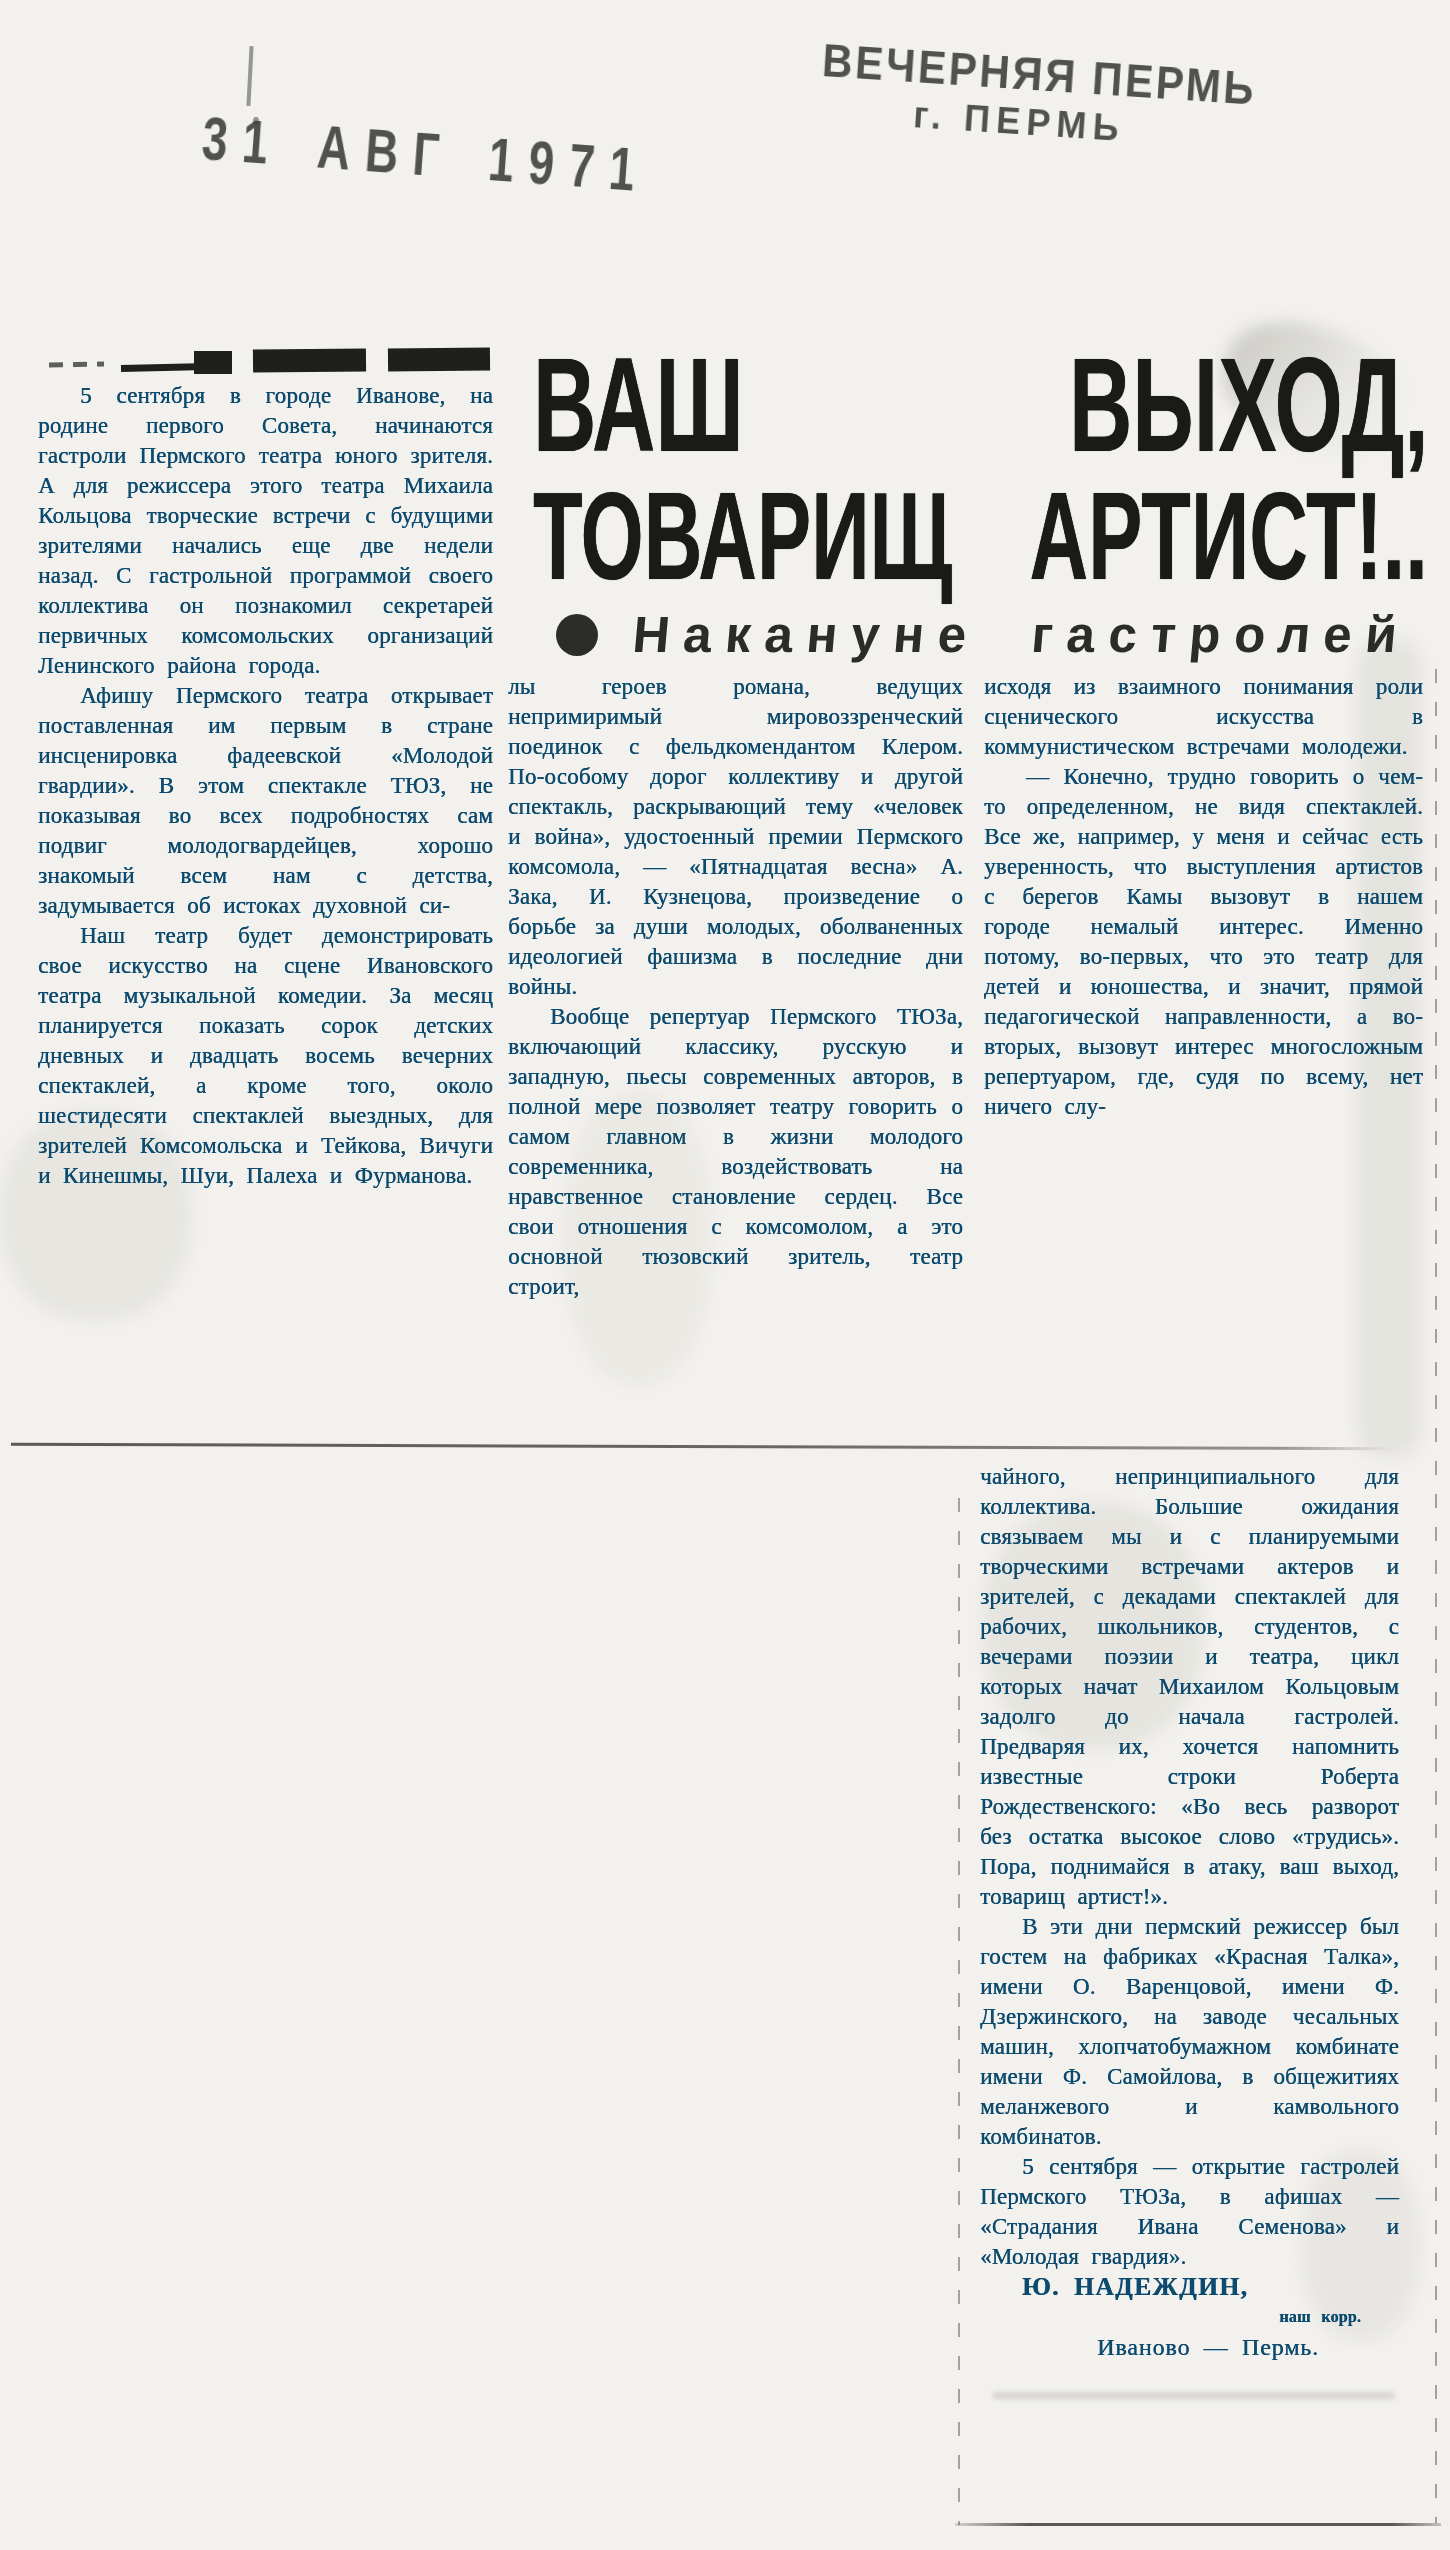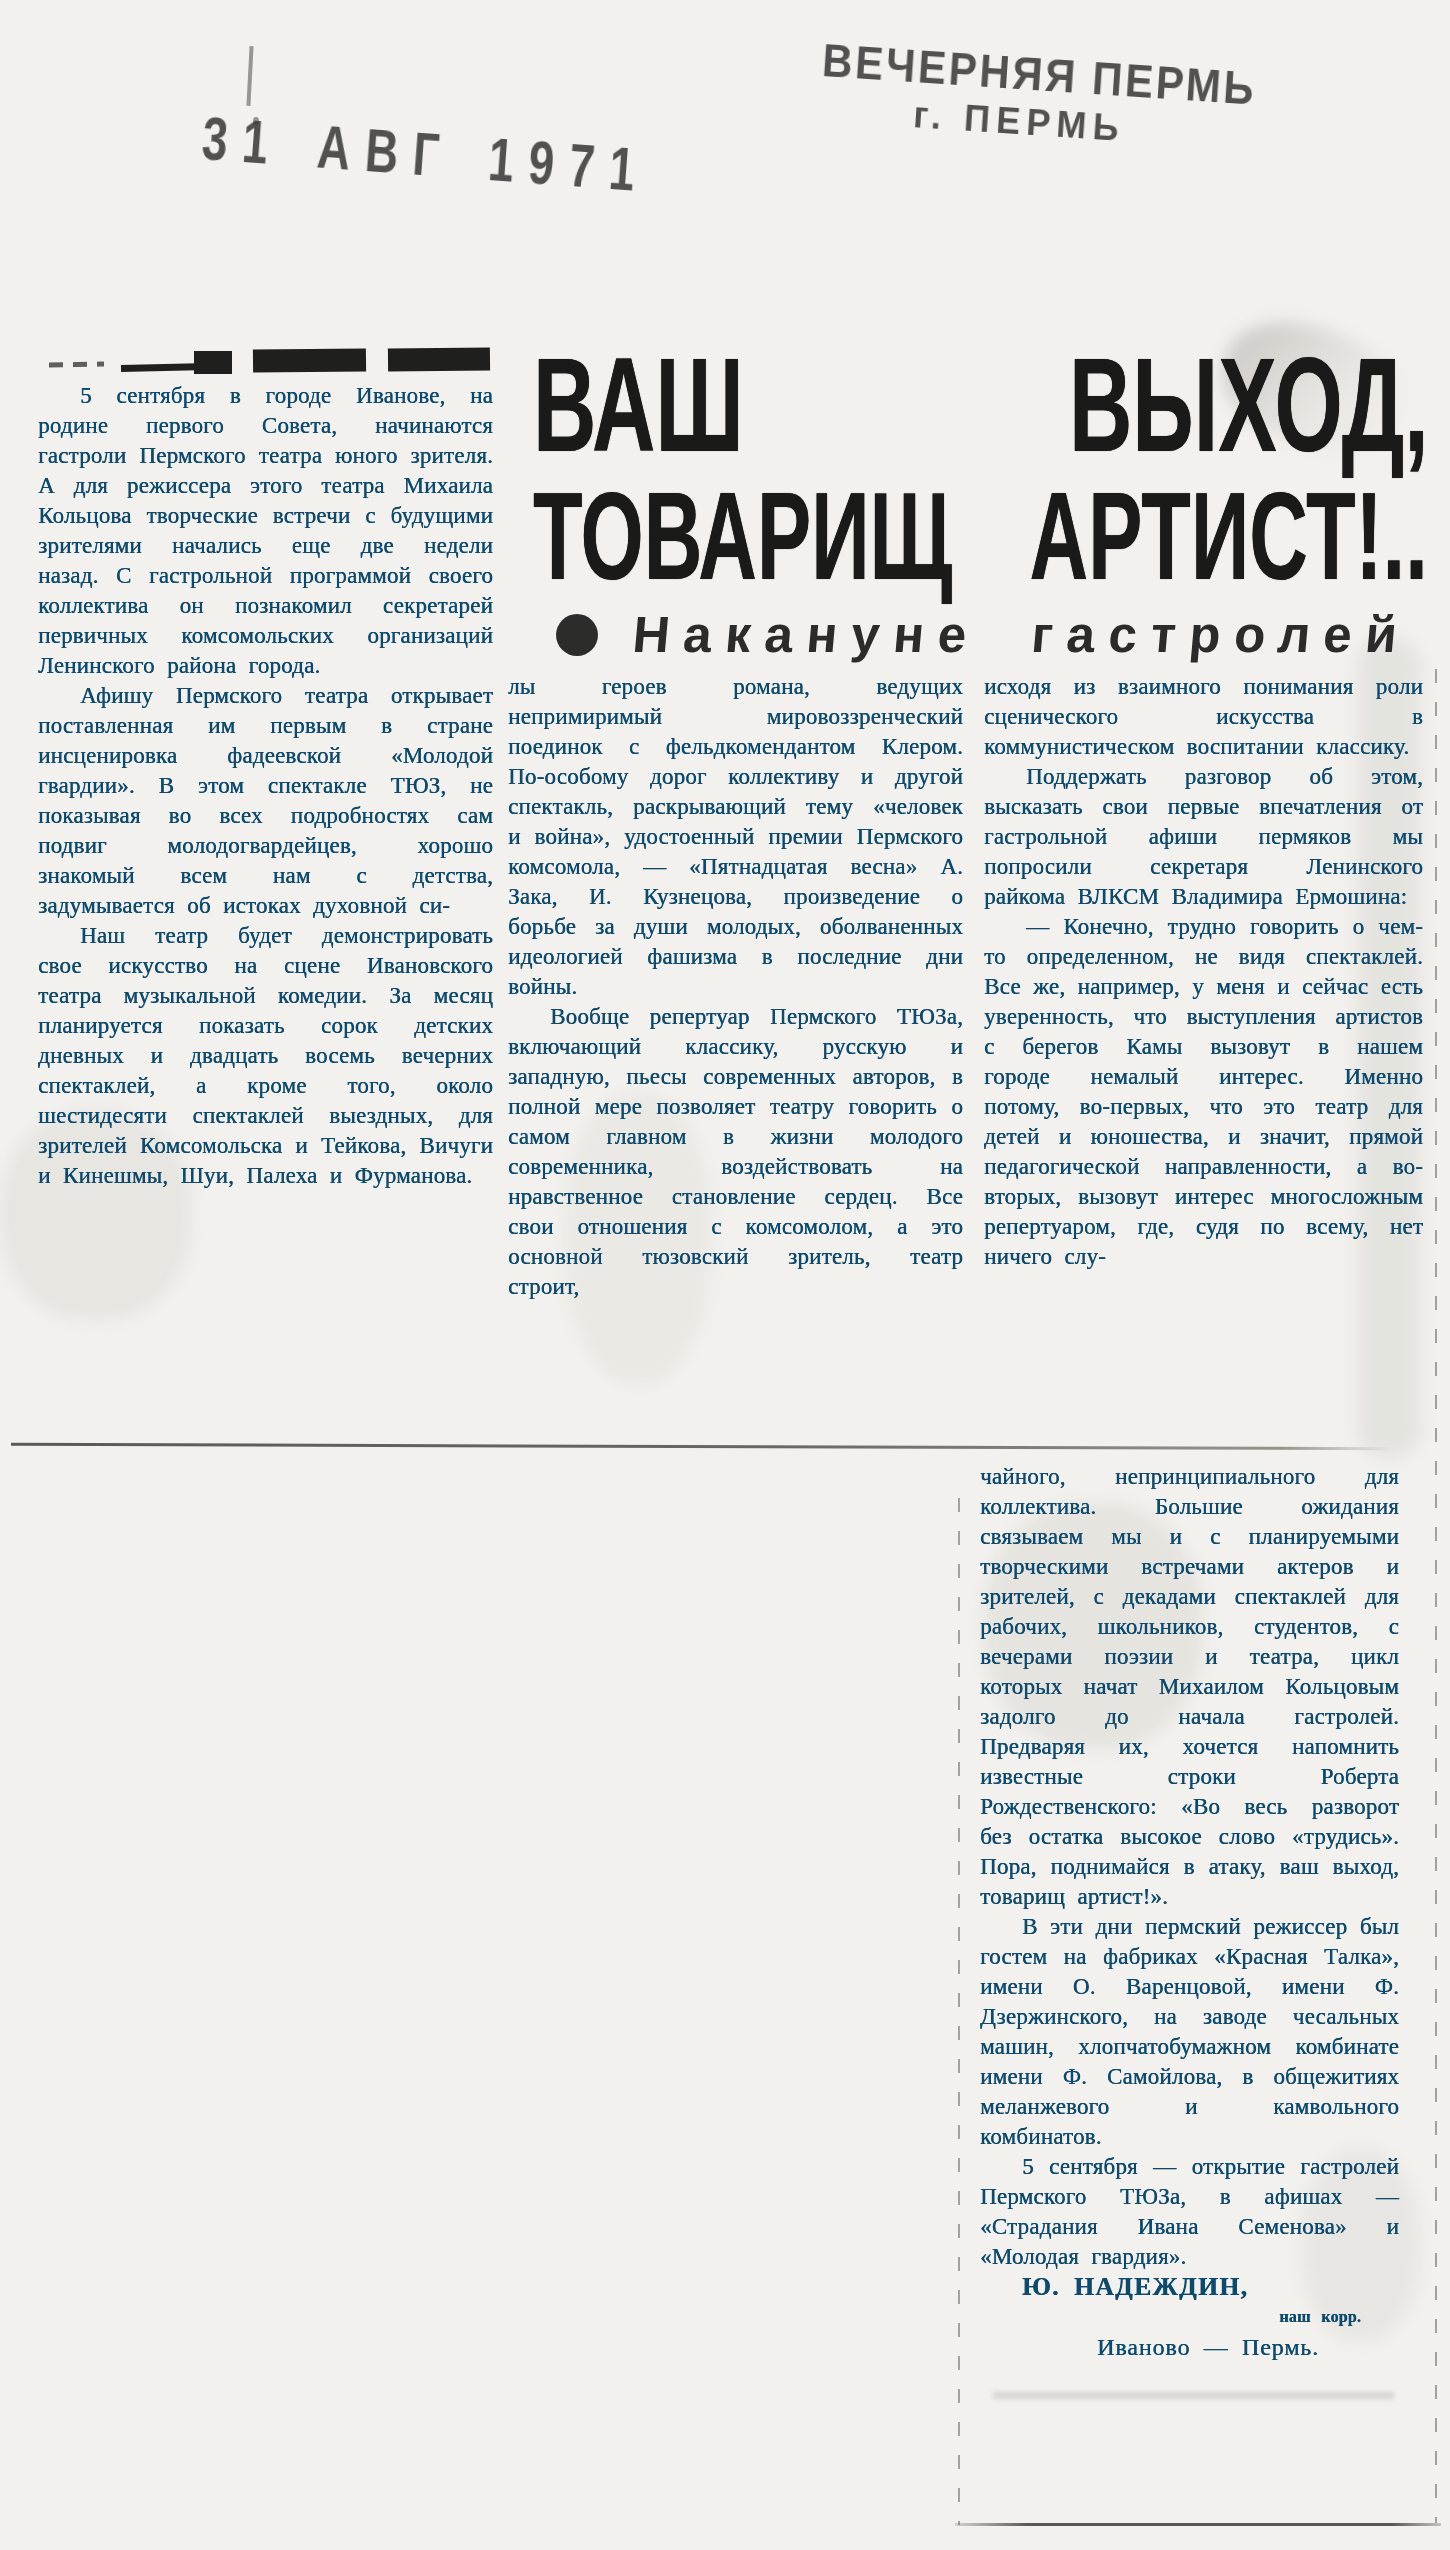--- a/index.html
+++ b/index.html
@@ -128,22 +128,21 @@
     <p>Афишу Пермского театра открывает поставленная им первым в стране инсценировка фадеевской «Молодой гвардии». В этом спектакле ТЮЗ, не показывая во всех подробностях сам подвиг молодогвардейцев, хорошо знакомый всем нам с детства, задумывается об истоках духовной си-</p>
     <p>Наш театр будет демонстрировать свое искусство на сцене Ивановского театра музыкальной комедии. За месяц планируется показать сорок детских дневных и двадцать восемь вечерних спектаклей, а кроме того, около шестидесяти спектаклей выездных, для зрителей Комсомольска и Тейкова, Вичуги и Кинешмы, Шуи, Палеха и Фурманова.</p>
   </div>
 
   <div class="col col-mid">
     <p class="noindent">лы героев романа, ведущих непримиримый мировоззренческий поединок с фельдкомендантом Клером. По-особому дорог коллективу и другой спектакль, раскрывающий тему «человек и война», удостоенный премии Пермского комсомола, — «Пятнадцатая весна» А. Зака, И. Кузнецова, произведение о борьбе за души молодых, оболваненных идеологией фашизма в последние дни войны.</p>
     <p>Вообще репертуар Пермского ТЮЗа, включающий классику, русскую и западную, пьесы современных авторов, в полной мере позволяет театру говорить о самом главном в жизни молодого современника, воздействовать на нравственное становление сердец. Все свои отношения с комсомолом, а это основной тюзовский зритель, театр строит,</p>
   </div>
 
   <div class="col col-right">
-    <p class="noindent">исходя из взаимного понимания роли сценического искусства в коммунистическом воспитании классику.</p>
-    <p>Поддержать разговор об этом, высказать свои первые впечатления от гастрольной афиши пермяков мы попросили секретаря Ленинского райкома ВЛКСМ Владимира Ермошина:</p>
+    <p class="noindent">исходя из взаимного понимания роли сценического искусства в коммунистическом встречами молодежи.</p>
     <p>— Конечно, трудно говорить о чем-то определенном, не видя спектаклей. Все же, например, у меня и сейчас есть уверенность, что выступления артистов с берегов Камы вызовут в нашем городе немалый интерес. Именно потому, во-первых, что это театр для детей и юношества, и значит, прямой педагогической направленности, а во-вторых, вызовут интерес многосложным репертуаром, где, судя по всему, нет ничего слу-</p>
   </div>
 
   <div class="rule-main"></div>
 
   <div class="vdash vdash-right"></div>
   <div class="vdash vdash-left"></div>
   <div class="smear"></div>
 
   <div class="col col-bottom">

